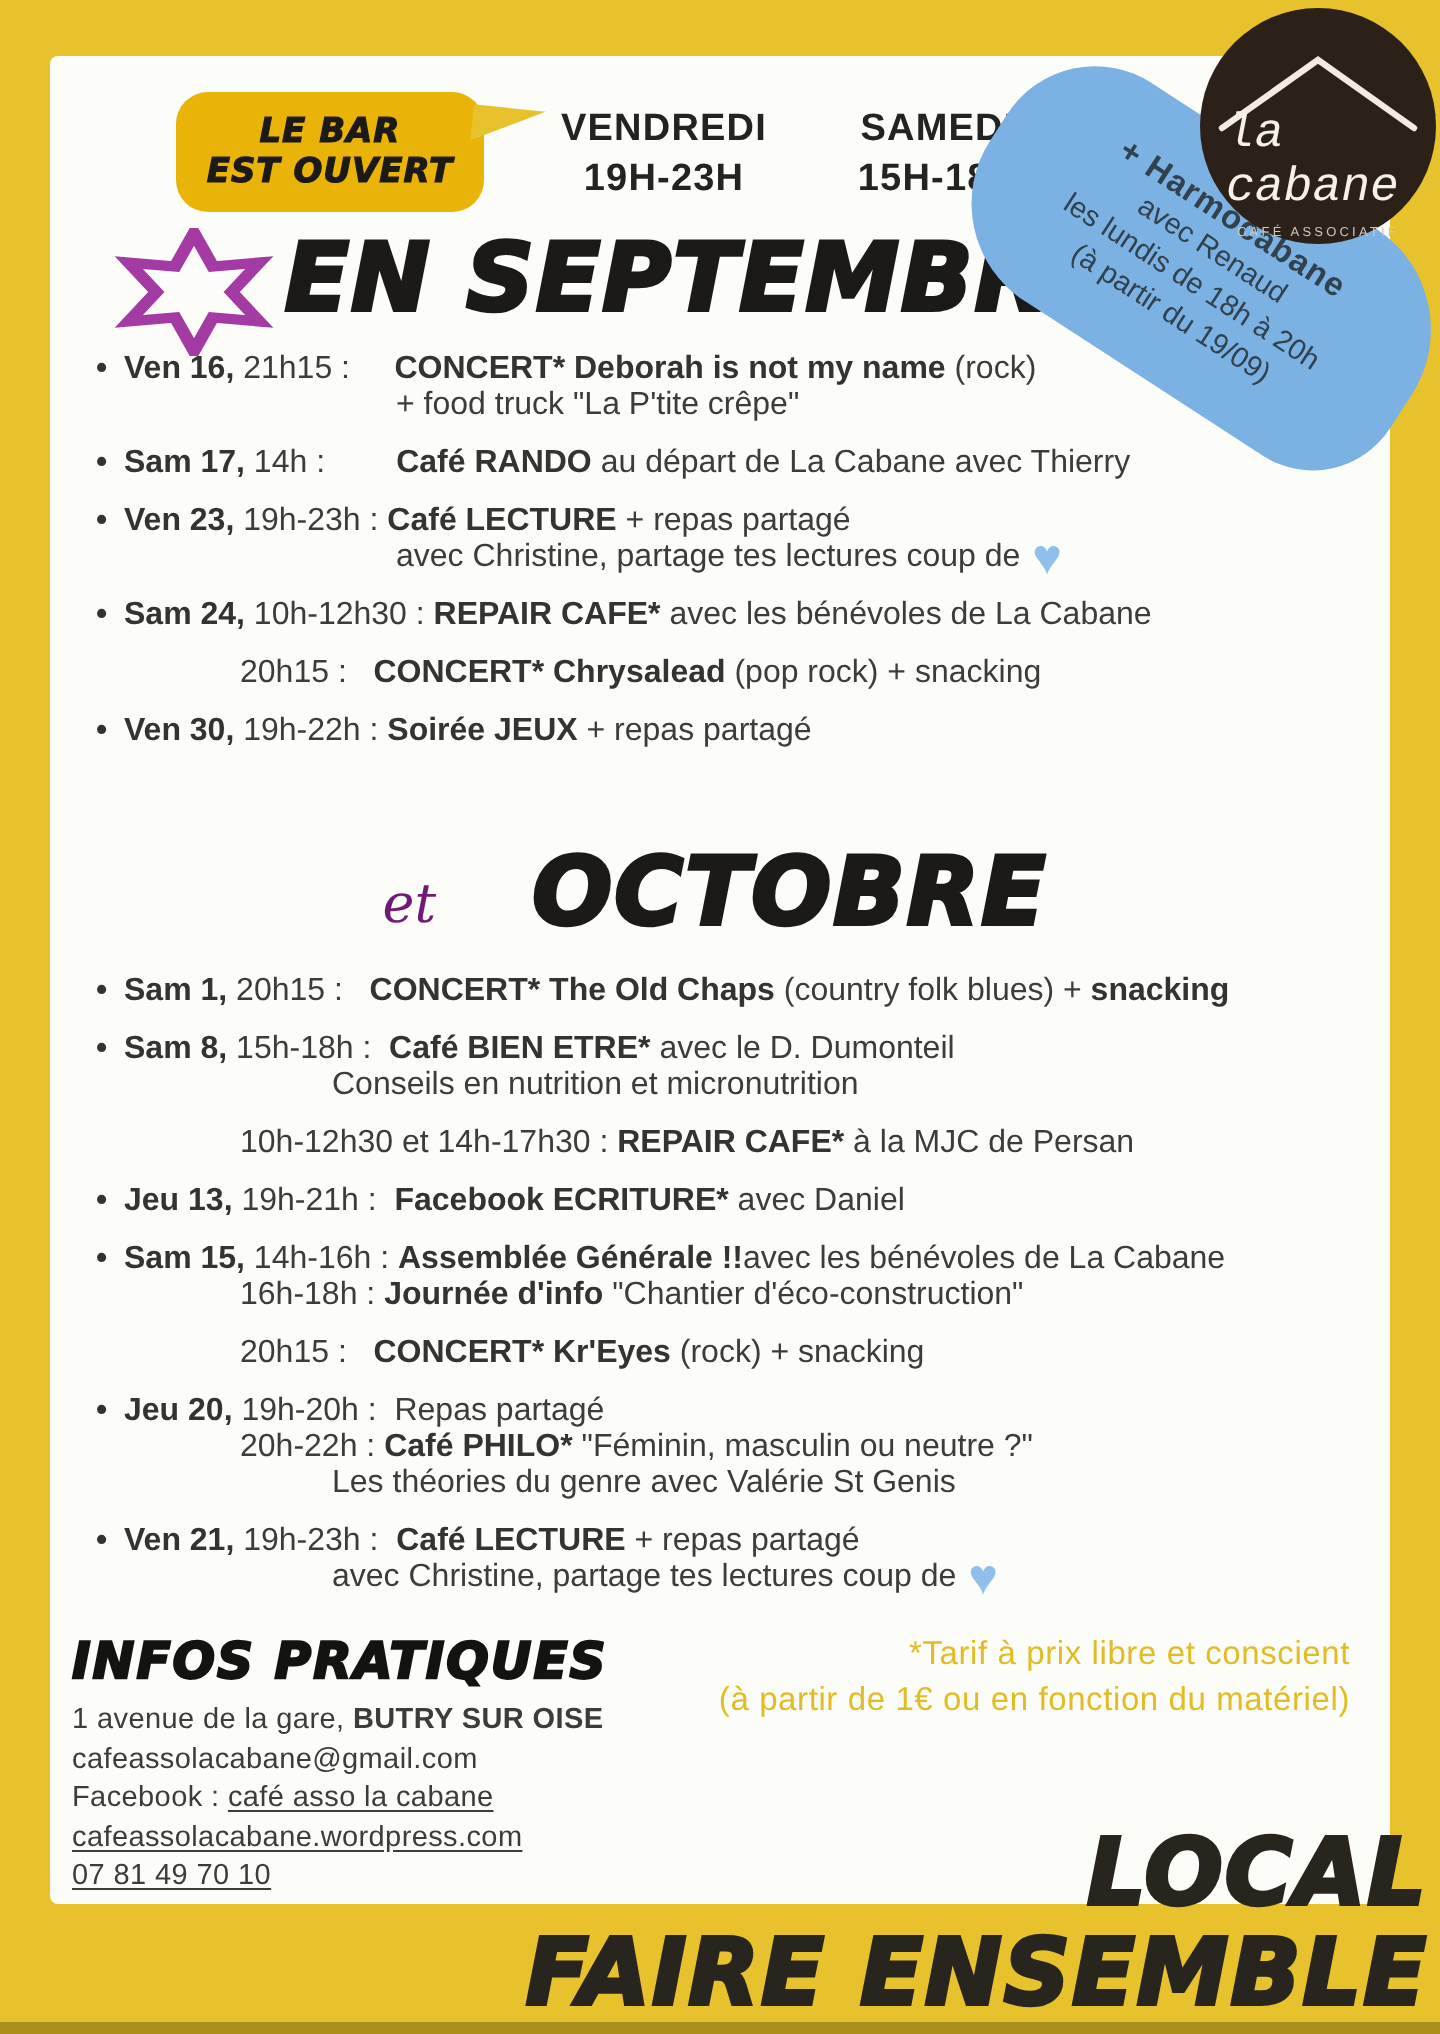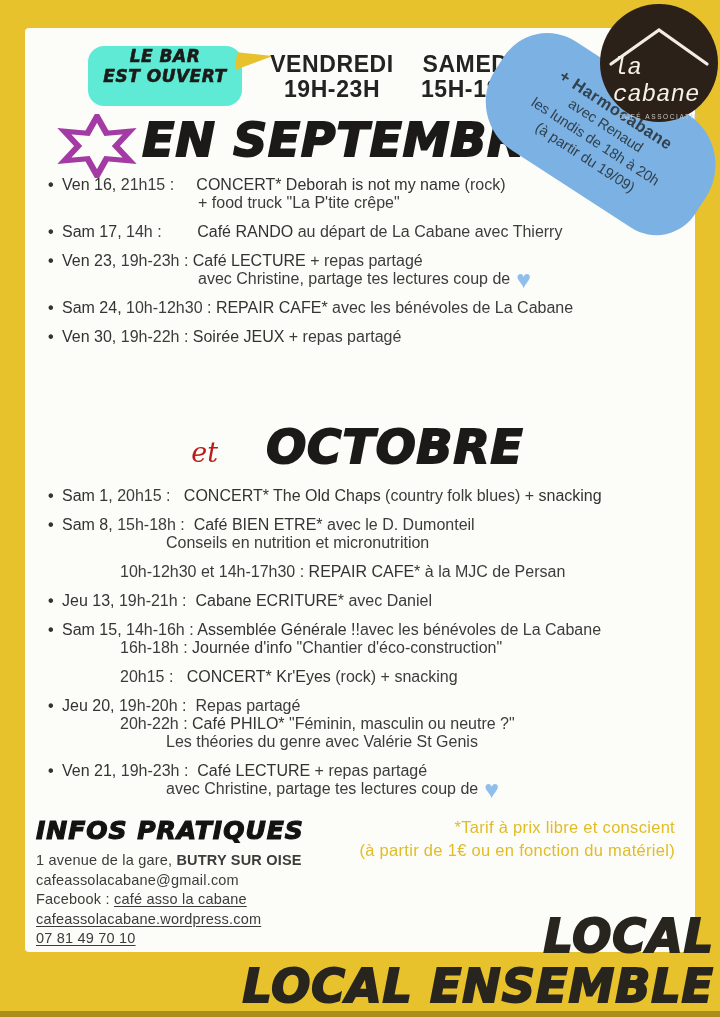--- a/index.html
+++ b/index.html
@@ -14,30 +14,30 @@
     background:#fcfcf9; border-radius:4px; z-index:1;
   }
   .brush {
     font-family:"DejaVu Sans", sans-serif;
     font-weight:bold; font-style:italic; letter-spacing:1px;
     color:#1b1a18;
   }
   
   .bubble {
     position:absolute; left:88px; top:46px; width:154px; height:60px;
-    background:#5eead4; border-radius:16px; z-index:2;
-    display:flex; flex-direction:column; align-items:center;
+    background:#eab308; border-radius:16px; z-index:2;
+    display:flex; flex-direction:column; justify-content:center; align-items:center;
   }
   .bubble-tail {
     position:absolute; right:-30px; top:8px; width:0; height:0;
     border-left:36px solid #e8c22c; border-bottom:18px solid transparent;
     transform:rotate(6deg);
   }
   .bubble-text { font-size:17px; line-height:20px; -webkit-text-stroke:0.6px; letter-spacing:0.5px; }
-  .daysblock { position:absolute; z-index:2; text-align:center; font-weight:bold; font-size:23px; line-height:25px; letter-spacing:0.6px; color:#232321; }
+  .daysblock { position:absolute; z-index:2; text-align:center; font-weight:bold; font-size:19px; line-height:25px; letter-spacing:0.6px; color:#232321; }
   .fri { left:266px; top:52px; width:132px; }
   .sat { left:406px; top:52px; width:126px; }
   .logo {
     position:absolute; left:600px; top:4px; width:118px; height:118px;
     border-radius:50%; background:#2b2119; z-index:5;
     display:flex; flex-direction:column; align-items:center;
   }
   .logo-roof { margin-top:18px; }
   .logo-name { color:#f6f1e9; font-family:Liberation Mono, monospace; font-style:italic; font-size:24px; margin-top:-14px;margin-left:13px; }
   .logo-sub { color:#cfc8bd; font-size:6.5px; letter-spacing:1.6px; margin-top:5px; }
@@ -54,30 +54,30 @@
   
   .star { position:absolute; left:56px; top:114px; z-index:3; }
   .sep-title {
     position:absolute; left:25px; top:110px; width:650px; z-index:2;
     text-align:center; font-size:47px; line-height:60px; -webkit-text-stroke:2px;
   }
   .oct-row {
     position:absolute; left:25px; top:418px; width:650px; z-index:2;
     display:flex; justify-content:center; align-items:flex-end; gap:48px;
   }
-  .et { font-family:"DejaVu Serif", serif; font-style:italic; color:#b91c1c; font-size:27px; padding-bottom:8px;margin-left:15px; }
+  .et { font-family:"DejaVu Serif", serif; font-style:italic; color:#701a75; font-size:27px; padding-bottom:8px;margin-left:15px; }
   .oct-title { font-size:47px; line-height:58px; -webkit-text-stroke:2px; }
   
   .events { position:absolute; z-index:2; font-size:16px; color:#3c3c3a; width:644px; }
   .events-sep { left:48px; top:176px; }
   .events-oct { left:48px; top:487px; }
   .event { margin-bottom:11px; }
   .evline { line-height:18px; margin:0; }
   .evline.gap { margin-top:11px; }
-  .evline .b { font-weight:normal; color:#333331; }
+  .evline .b { font-weight:bold; color:#333331; }
   .bullet { display:inline-block; width:14px; font-weight:bold; color:#333331; }
   .ind1 { padding-left:72px; }
   .ind2 { padding-left:118px; }
   .ind3 { padding-left:150px; }
   .heart { color:#8fc0ec; font-size:25px; line-height:0; vertical-align:-4px; display:inline-block; margin-left:6px; }
   
   .tarif {
     position:absolute; left:25px; top:816px; width:650px; z-index:2; text-align:right;
     color:#e2bc24; font-weight:normal; font-size:16.5px; line-height:23px; letter-spacing:0.3px;padding-left:48px;
   }
@@ -139,41 +139,42 @@
       </div>
       <div class="event">
         <p class="evline"><span class="bullet">•</span><span class="b">Sam 17,</span><span> 14h :&nbsp;&nbsp;&nbsp;&nbsp;&nbsp;&nbsp;&nbsp;&nbsp;</span><span class="b">Café RANDO</span><span> au départ de La Cabane avec Thierry</span></p>
       </div>
       <div class="event">
         <p class="evline"><span class="bullet">•</span><span class="b">Ven 23,</span><span> 19h-23h : </span><span class="b">Café LECTURE</span><span> + repas partagé</span></p>
         <p class="evline ind3"><span>avec Christine, partage tes lectures coup de</span><span class="heart">♥</span></p>
       </div>
       <div class="event">
         <p class="evline"><span class="bullet">•</span><span class="b">Sam 24,</span><span> 10h-12h30 : </span><span class="b">REPAIR CAFE*</span><span> avec les bénévoles de La Cabane</span></p>
+        <p class="evline ind1 gap"><span>20h15 :&nbsp;&nbsp;&nbsp;</span><span class="b">CONCERT* Chrysalead</span><span> (pop rock) + snacking</span></p>
       </div>
       <div class="event">
         <p class="evline"><span class="bullet">•</span><span class="b">Ven 30,</span><span> 19h-22h : </span><span class="b">Soirée JEUX</span><span> + repas partagé</span></p>
       </div>
     </div>
 
   <div class="oct-row">
     <span class="et">et</span>
     <span class="oct-title brush">OCTOBRE</span>
   </div>
   <div class="events events-oct">
       <div class="event">
         <p class="evline"><span class="bullet">•</span><span class="b">Sam 1,</span><span> 20h15 :&nbsp;&nbsp;&nbsp;</span><span class="b">CONCERT* The Old Chaps</span><span> (country folk blues) + </span><span class="b">snacking</span></p>
       </div>
       <div class="event">
         <p class="evline"><span class="bullet">•</span><span class="b">Sam 8,</span><span> 15h-18h :&nbsp;&nbsp;</span><span class="b">Café BIEN ETRE*</span><span> avec le D. Dumonteil</span></p>
         <p class="evline ind2"><span>Conseils en nutrition et micronutrition</span></p>
         <p class="evline ind1 gap"><span>10h-12h30 et 14h-17h30 : </span><span class="b">REPAIR CAFE*</span><span> à la MJC de Persan</span></p>
       </div>
       <div class="event">
-        <p class="evline"><span class="bullet">•</span><span class="b">Jeu 13,</span><span> 19h-21h :&nbsp;&nbsp;</span><span class="b">Cabane ECRITURE*</span><span> avec Daniel</span></p>
+        <p class="evline"><span class="bullet">•</span><span class="b">Jeu 13,</span><span> 19h-21h :&nbsp;&nbsp;</span><span class="b">Facebook ECRITURE*</span><span> avec Daniel</span></p>
       </div>
       <div class="event">
         <p class="evline"><span class="bullet">•</span><span class="b">Sam 15,</span><span> 14h-16h : </span><span class="b">Assemblée Générale !!</span><span>avec les bénévoles de La Cabane</span></p>
         <p class="evline ind1"><span>16h-18h : </span><span class="b">Journée d'info</span><span> "Chantier d'éco-construction"</span></p>
         <p class="evline ind1 gap"><span>20h15 :&nbsp;&nbsp;&nbsp;</span><span class="b">CONCERT* Kr'Eyes</span><span> (rock) + snacking</span></p>
       </div>
       <div class="event">
         <p class="evline"><span class="bullet">•</span><span class="b">Jeu 20,</span><span> 19h-20h :&nbsp;&nbsp;</span><span>Repas partagé</span></p>
         <p class="evline ind1"><span>20h-22h : </span><span class="b">Café PHILO*</span><span> "Féminin, masculin ou neutre ?"</span></p>
         <p class="evline ind2"><span>Les théories du genre avec Valérie St Genis</span></p>
@@ -195,17 +196,17 @@
         <p><span>1 avenue de la gare, </span><span class="b">BUTRY SUR OISE</span></p>
         <p><span>cafeassolacabane@gmail.com</span></p>
         <p><span>Facebook : </span><span class="u">café asso la cabane</span></p>
         <p><span class="u">cafeassolacabane.wordpress.com</span></p>
         <p><span class="u">07 81 49 70 10</span></p>
       </div>
   </div>
 
   <div class="slogan brush">
       <div class="">LOCAL</div>
-      <div class="">LOCAL ENSEMBLE</div>
+      <div class="">FAIRE ENSEMBLE</div>
     </div>
 
   <div class="bottom-edge"></div>
 </div>
 
 </body></html>

